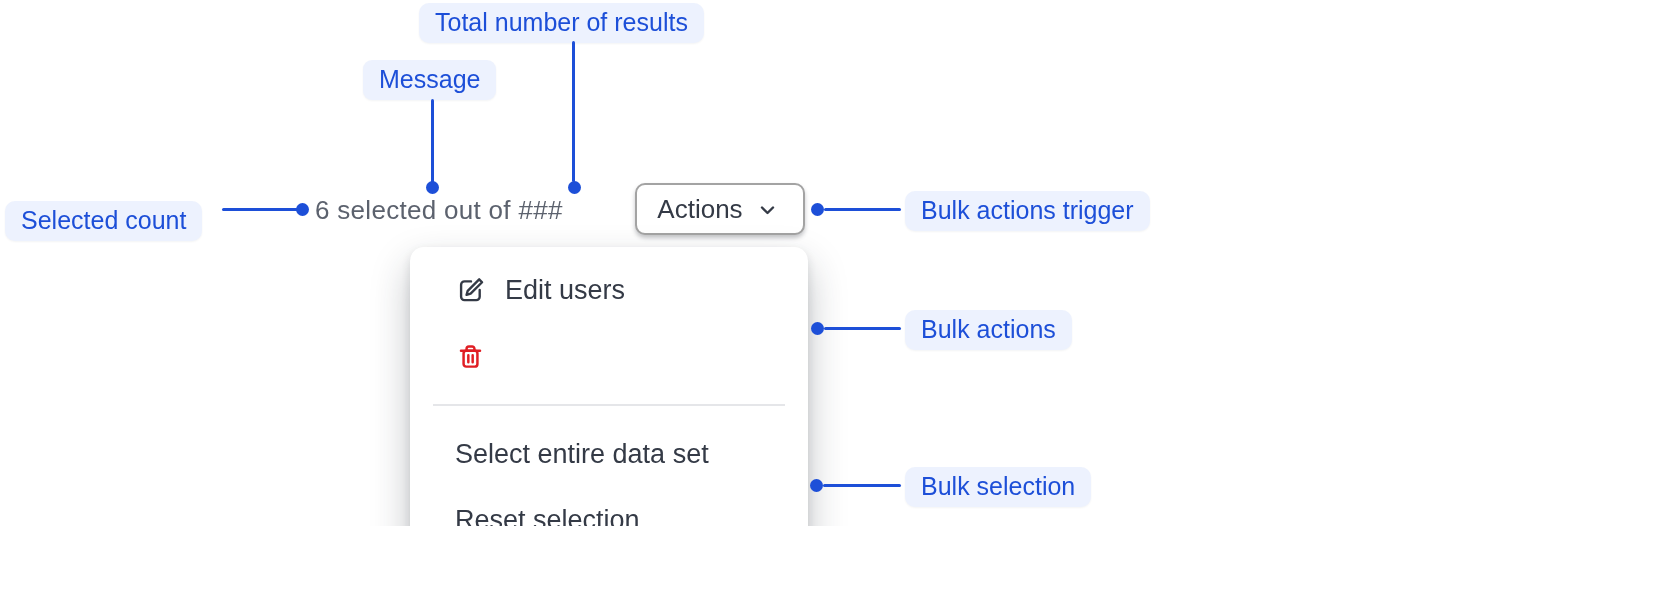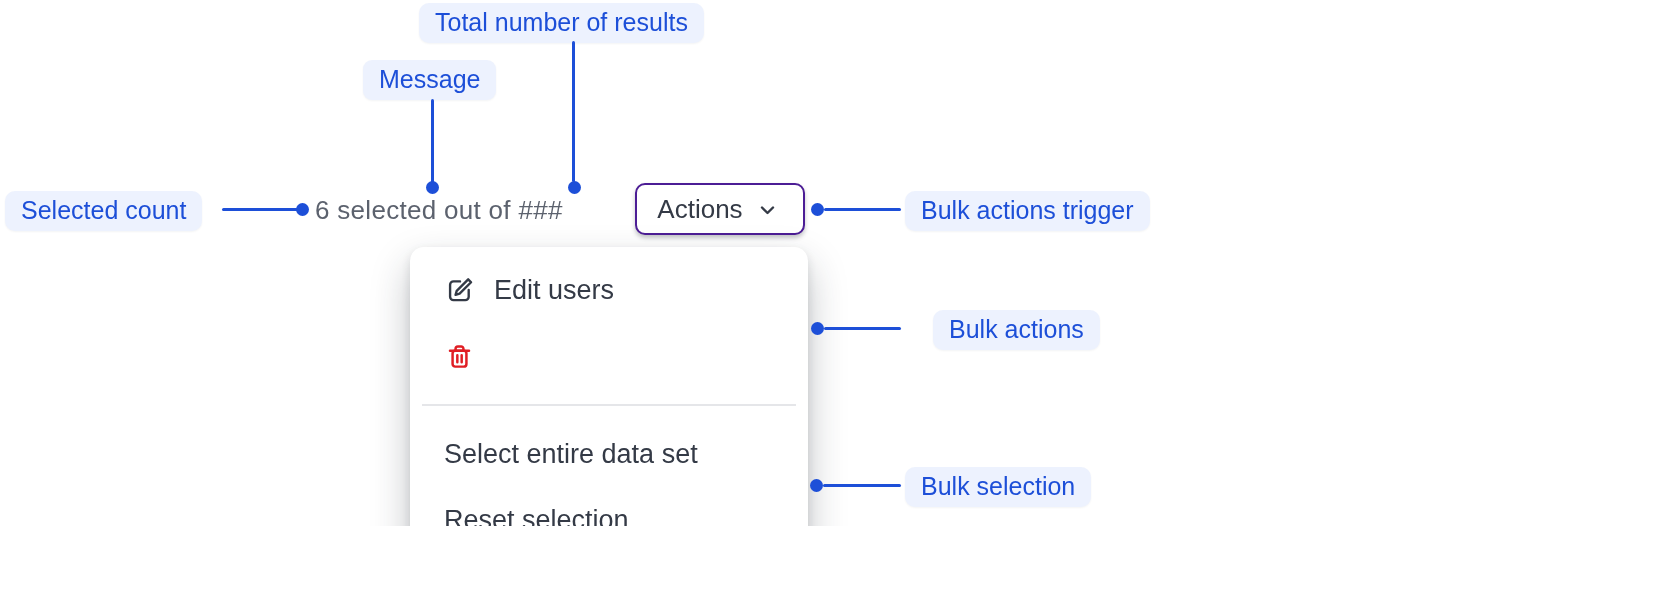--- a/index.html
+++ b/index.html
@@ -42,40 +42,40 @@
     text-align:right;
   }
 
   
   .actions-btn{
     position:absolute;
     left:635px;top:183px;
     width:170px;height:52px;
     box-sizing:border-box;
     background:#ffffff;
-    border:2px solid #4c1d95;
+    border:2px solid #a3a3a3;
     border-radius:10px;
     box-shadow:0 3px 4px rgba(45,50,62,.28);
     display:flex;align-items:center;justify-content:center;
     gap:13px;
     font-size:26px;color:#343a46;
     cursor:pointer;
     padding:0 4px 0 0;
   }
   .actions-btn .chev{display:flex;align-items:center;margin-top:2px;}
 
   
   .menu{
     position:absolute;
     left:410px;top:247px;
     width:398px;
     box-sizing:border-box;
     background:#ffffff;
     border-radius:14px;
-    padding:10px 0 12px;
+    padding:10px 11px 12px;
     box-shadow:0 18px 38px rgba(32,38,50,.28),0 4px 10px rgba(32,38,50,.12);
   }
   .menu-item{
     display:flex;align-items:center;
     gap:19px;
     height:66px;
     padding:0 34px;
     font-size:27px;
     color:#343a46;
     cursor:pointer;
@@ -91,21 +91,21 @@
 <div id="canvas">
 
   <div class="pill" style="left:419px;top:3px;">Total number of results</div>
   <div class="line v" style="left:572px;top:41px;height:141px;"></div>
   <div class="dot" style="left:568px;top:181px;"></div>
 
   <div class="pill" style="left:363px;top:60px;border-radius:9px;">Message</div>
   <div class="line v" style="left:431px;top:99px;height:84px;"></div>
   <div class="dot" style="left:426px;top:181px;"></div>
 
-  <div class="pill" style="left:5px;top:191px;">Selected count</div>
+  <div class="pill" style="left:5px;top:201px;">Selected count</div>
   <div class="line h" style="left:222px;top:208px;width:76px;"></div>
   <div class="dot" style="left:296px;top:203px;"></div>
 
   <div class="msg">6 selected out of ###</div>
 
   <button class="actions-btn">
     <span>Actions</span>
     <span class="chev">
       <svg width="23" height="23" viewBox="0 0 23 23" fill="none">
         <path d="M6 8.5 L11.5 14 L17 8.5" stroke="#343a46" stroke-width="2.4" stroke-linecap="round" stroke-linejoin="round"></path>
@@ -145,19 +145,19 @@
       <span>Select entire data set</span>
     </div>
 
     <div class="menu-item">
       <span>Reset selection</span>
     </div>
   </div>
 
   <div class="dot" style="left:811px;top:322px;"></div>
   <div class="line h" style="left:824px;top:327px;width:77px;"></div>
-  <div class="pill" style="left:905px;top:310px;margin-left:28px;">Bulk actions</div>
+  <div class="pill" style="left:905px;top:310px;">Bulk actions</div>
 
   <div class="dot" style="left:810px;top:479px;"></div>
   <div class="line h" style="left:823px;top:484px;width:78px;"></div>
   <div class="pill" style="left:905px;top:467px;">Bulk selection</div>
 
 </div>
 
 </body></html>

